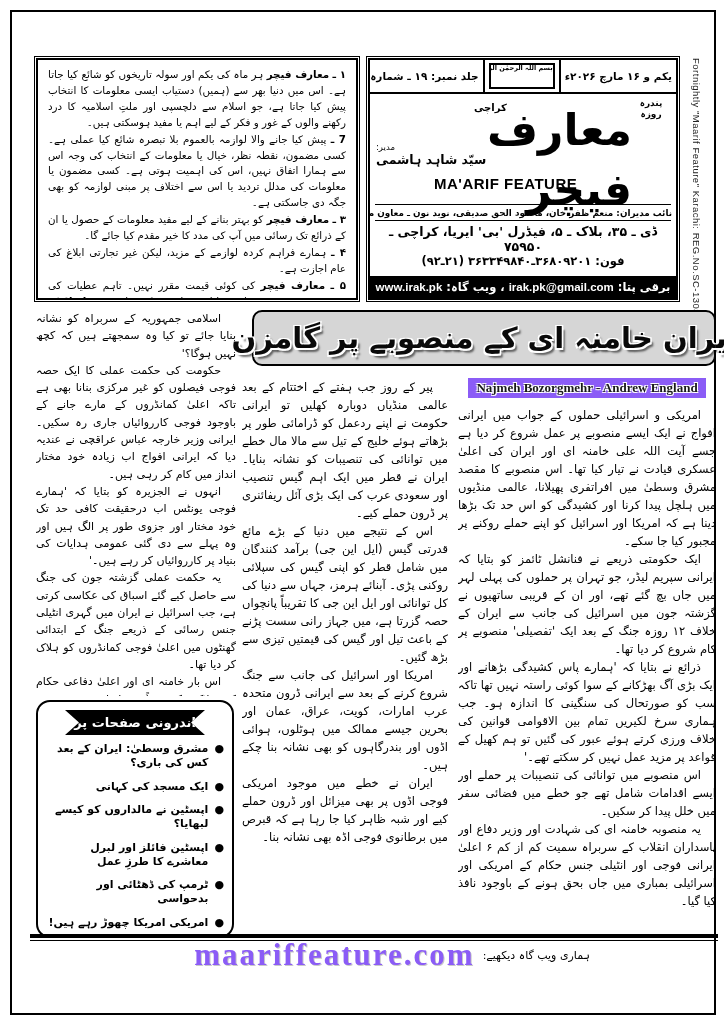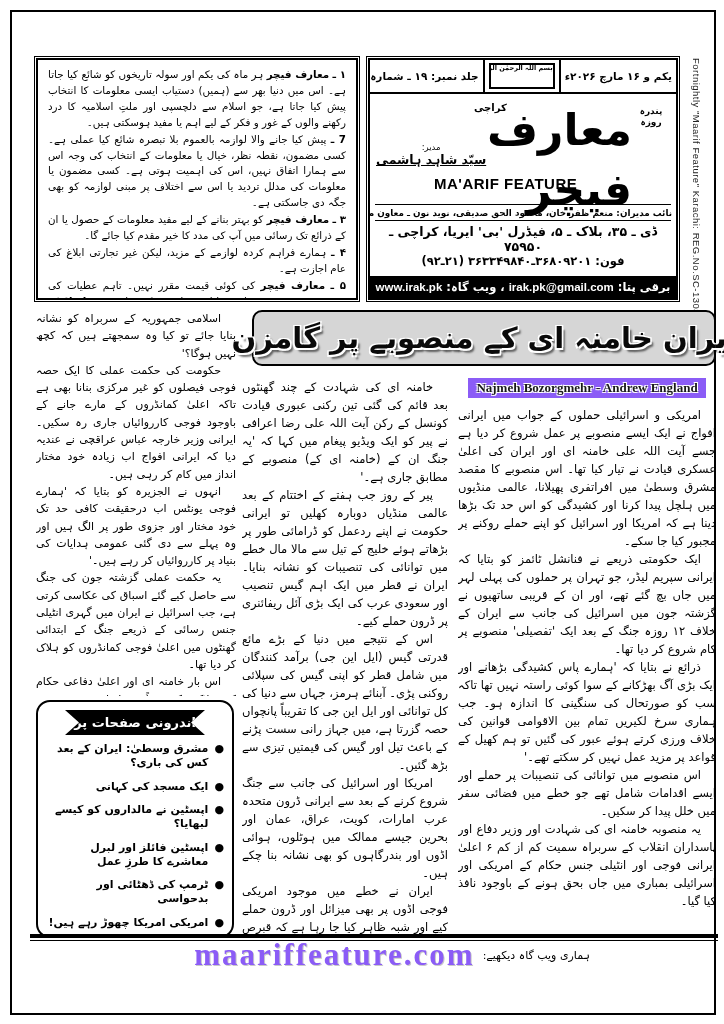--- a/index.html
+++ b/index.html
@@ -24,26 +24,26 @@
             border:2px solid #000;outline:1px solid #000;outline-offset:1px;
             box-sizing:border-box;direction:rtl;display:flex;flex-direction:column;overflow:hidden;}
   .mast-top{display:flex;direction:rtl;border-bottom:2px solid #000;height:34px;align-items:center;}
   .mast-top .cell{padding:2px 4px;font-size:10.5px;font-weight:bold;white-space:nowrap;}
   .cell-date{flex:1;border-left:2px solid #000;height:100%;display:flex;align-items:center;justify-content:center;}
   .cell-seal{width:86px;border-left:2px solid #000;height:100%;display:flex;align-items:center;justify-content:center;}
   .seal{border:2px solid #000;width:62px;height:22px;font-size:6.5px;line-height:7.5px;
         text-align:center;overflow:hidden;font-weight:bold;}
   .cell-vol{flex:1.15;display:flex;align-items:center;justify-content:center;font-size:9.5px;}
   .mast-mid{position:relative;height:116px;}
-  .fortnightly{position:absolute;right:8px;top:12px;width:34px;text-align:center;font-size:9px;font-weight:bold;line-height:11px;}
+  .fortnightly{position:absolute;right:8px;top:4px;width:34px;text-align:center;font-size:9px;font-weight:bold;line-height:11px;}
   .title-big{position:absolute;right:44px;top:6px;font-size:44px;font-weight:bold;line-height:60px;}
   .city{position:absolute;left:104px;top:8px;font-size:10px;font-weight:bold;}
-  .editor-blk{position:absolute;left:6px;top:48px;text-align:center;}
+  .editor-blk{position:absolute;left:6px;top:48px;text-align:left;}
   .editor-label{font-size:8.5px;}
-  .editor-name{font-size:12.5px;font-weight:bold;text-decoration:underline;}
+  .editor-name{font-size:12.5px;font-weight:bold;}
   .title-en{position:absolute;left:64px;bottom:12px;font-family:"Liberation Sans",sans-serif;
             font-weight:bold;font-size:15px;letter-spacing:.5px;direction:ltr;}
   .rule{border-top:1.5px solid #000;margin:0 5px;}
   .editors-line{font-size:8.8px;font-weight:bold;text-align:center;padding:3px 4px;white-space:nowrap;overflow:hidden;}
   .addr-line{font-size:12.5px;font-weight:bold;text-align:center;padding:3px 2px 0;}
   .phone-line{font-size:11.5px;font-weight:bold;text-align:center;padding:0 2px 8px;}
   .contact-bar{margin-top:auto;background:#000;color:#fff;display:flex;direction:rtl;
                align-items:center;justify-content:center;gap:4px;height:23px;font-size:11.5px;font-weight:bold;}
   .contact-bar .latin{font-family:"Liberation Sans",sans-serif;direction:ltr;}
 
@@ -141,21 +141,20 @@
   <div class="col col-right">
     <span class="byline">Najmeh Bozorgmehr - Andrew England</span>
     <p>امریکی و اسرائیلی حملوں کے جواب میں ایرانی افواج نے ایک ایسے منصوبے پر عمل شروع کر دیا ہے جسے آیت اللہ علی خامنہ ای اور ایران کی اعلیٰ عسکری قیادت نے تیار کیا تھا۔ اس منصوبے کا مقصد مشرق وسطیٰ میں افراتفری پھیلانا، عالمی منڈیوں میں ہلچل پیدا کرنا اور کشیدگی کو اس حد تک بڑھا دینا ہے کہ امریکا اور اسرائیل کو اپنے حملے روکنے پر مجبور کیا جا سکے۔</p>
     <p>ایک حکومتی ذریعے نے فنانشل ٹائمز کو بتایا کہ ایرانی سپریم لیڈر، جو تہران پر حملوں کی پہلی لہر میں جاں بچ گئے تھے، اور ان کے قریبی ساتھیوں نے گزشتہ جون میں اسرائیل کی جانب سے ایران کے خلاف ۱۲ روزہ جنگ کے بعد ایک 'تفصیلی' منصوبے پر کام شروع کر دیا تھا۔</p>
     <p>ذرائع نے بتایا کہ 'ہمارے پاس کشیدگی بڑھانے اور ایک بڑی آگ بھڑکانے کے سوا کوئی راستہ نہیں تھا تاکہ سب کو صورتحال کی سنگینی کا اندازہ ہو۔ جب ہماری سرخ لکیریں تمام بین الاقوامی قوانین کی خلاف ورزی کرتے ہوئے عبور کی گئیں تو ہم کھیل کے قواعد پر مزید عمل نہیں کر سکتے تھے۔'</p>
     <p>اس منصوبے میں توانائی کی تنصیبات پر حملے اور ایسے اقدامات شامل تھے جو خطے میں فضائی سفر میں خلل پیدا کر سکیں۔</p>
     <p>یہ منصوبہ خامنہ ای کی شہادت اور وزیر دفاع اور پاسداران انقلاب کے سربراہ سمیت کم از کم ۶ اعلیٰ ایرانی فوجی اور انٹیلی جنس حکام کے امریکی اور اسرائیلی بمباری میں جاں بحق ہونے کے باوجود نافذ کیا گیا۔</p>
   </div>
 
   <div class="col col-mid">
-    <p>خامنہ ای کی شہادت کے چند گھنٹوں بعد قائم کی گئی تین رکنی عبوری قیادت کونسل کے رکن آیت اللہ علی رضا اعرافی نے پیر کو ایک ویڈیو پیغام میں کہا کہ 'یہ جنگ ان کے (خامنہ ای کے) منصوبے کے مطابق جاری ہے۔'</p>
     <p>پیر کے روز جب ہفتے کے اختتام کے بعد عالمی منڈیاں دوبارہ کھلیں تو ایرانی حکومت نے اپنے ردعمل کو ڈرامائی طور پر بڑھاتے ہوئے خلیج کے تیل سے مالا مال خطے میں توانائی کی تنصیبات کو نشانہ بنایا۔ ایران نے قطر میں ایک اہم گیس تنصیب اور سعودی عرب کی ایک بڑی آئل ریفائنری پر ڈرون حملے کیے۔</p>
     <p>اس کے نتیجے میں دنیا کے بڑے مائع قدرتی گیس (ایل این جی) برآمد کنندگان میں شامل قطر کو اپنی گیس کی سپلائی روکنی پڑی۔ آبنائے ہرمز، جہاں سے دنیا کی کل توانائی اور ایل این جی کا تقریباً پانچواں حصہ گزرتا ہے، میں جہاز رانی سست پڑنے کے باعث تیل اور گیس کی قیمتیں تیزی سے بڑھ گئیں۔</p>
     <p>امریکا اور اسرائیل کی جانب سے جنگ شروع کرنے کے بعد سے ایرانی ڈرون متحدہ عرب امارات، کویت، عراق، عمان اور بحرین جیسے ممالک میں ہوٹلوں، ہوائی اڈوں اور بندرگاہوں کو بھی نشانہ بنا چکے ہیں۔</p>
     <p>ایران نے خطے میں موجود امریکی فوجی اڈوں پر بھی میزائل اور ڈرون حملے کیے اور شبہ ظاہر کیا جا رہا ہے کہ قبرص میں برطانوی فوجی اڈہ بھی نشانہ بنا۔</p>
 
   </div>
 
   <div class="col col-left">
     <p>اسلامی جمہوریہ کے سربراہ کو نشانہ بنایا جائے تو کیا وہ سمجھتے ہیں کہ کچھ نہیں ہوگا؟'</p>
     <p>حکومت کی حکمت عملی کا ایک حصہ فوجی فیصلوں کو غیر مرکزی بنانا بھی ہے تاکہ اعلیٰ کمانڈروں کے مارے جانے کے باوجود فوجی کارروائیاں جاری رہ سکیں۔ ایرانی وزیر خارجہ عباس عراقچی نے عندیہ دیا کہ ایرانی افواج اب زیادہ خود مختار انداز میں کام کر رہی ہیں۔</p>

